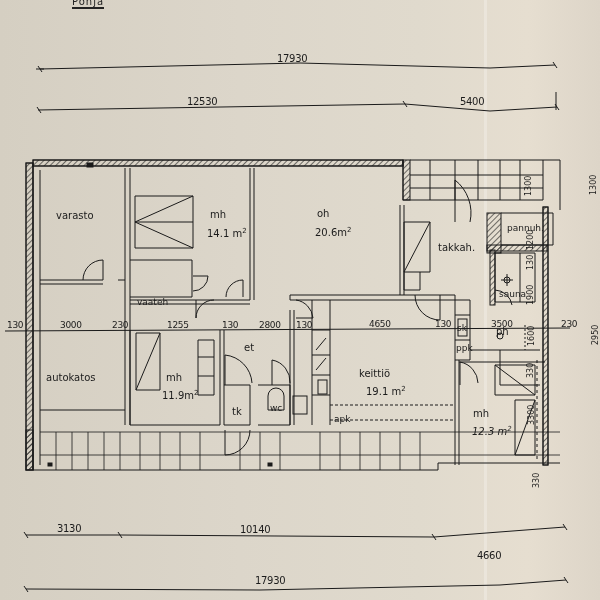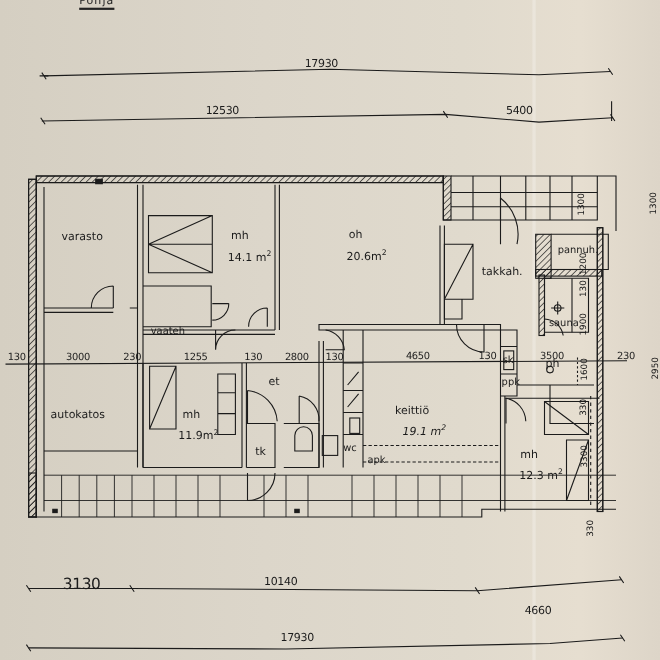--- a/index.html
+++ b/index.html
@@ -132,21 +132,21 @@
     <rect x="87" y="163" width="6" height="4" fill="#1b1b1b"></rect>
     <rect x="268" y="463" width="4" height="3" fill="#1b1b1b"></rect>
     <rect x="48" y="463" width="4" height="3" fill="#1b1b1b"></rect>
   </g>
 </svg>
 
 <div class="dim" style="left:277px;top:54px;font-size:10px;">17930</div>
 <div class="dim" style="left:187px;top:97px;font-size:10px;">12530</div>
 <div class="dim" style="left:460px;top:97px;font-size:10px;">5400</div>
 
-<div class="dim" style="left:57px;top:524px;font-size:14px;">3130</div>
+<div class="dim" style="left:57px;top:524px;font-size:10px;">3130</div>
 <div class="dim" style="left:240px;top:525px;font-size:10px;">10140</div>
 <div class="dim" style="left:477px;top:518px;font-size:10px;margin-top:33px;">4660</div>
 <div class="dim" style="left:255px;top:576px;font-size:10px;">17930</div>
 
 <div class="dim" style="left:7px;top:321px;">130</div>
 <div class="dim" style="left:60px;top:321px;">3000</div>
 <div class="dim" style="left:112px;top:321px;">230</div>
 <div class="dim" style="left:167px;top:321px;">1255</div>
 <div class="dim" style="left:222px;top:321px;">130</div>
 <div class="dim" style="left:259px;top:321px;">2800</div>
@@ -174,22 +174,22 @@
 <div class="lbl area" style="left:315px;top:227px;"><span>20.6m</span><sup>2</sup></div>
 <div class="lbl" style="left:438px;top:243px;">takkah.</div>
 <div class="lbl" style="left:507px;top:224px;font-size:9px;">pannuh.</div>
 <div class="lbl" style="left:499px;top:290px;font-size:9px;">sauna</div>
 <div class="lbl" style="left:137px;top:278px;font-size:9px;margin-top:20px;">vaateh</div>
 <div class="lbl" style="left:46px;top:373px;text-align:right;">autokatos</div>
 <div class="lbl" style="left:166px;top:373px;">mh</div>
 <div class="lbl area" style="left:162px;top:390px;"><span>11.9m</span><sup>2</sup></div>
 <div class="lbl" style="left:244px;top:343px;">et</div>
 <div class="lbl" style="left:232px;top:407px;">tk</div>
-<div class="lbl" style="left:270px;top:404px;font-size:9px;margin-left:42px;">wc</div>
+<div class="lbl" style="left:270px;top:404px;font-size:9px;">wc</div>
 <div class="lbl" style="left:359px;top:369px;">keittiö</div>
-<div class="lbl area" style="left:366px;top:386px;font-style:italic;"><span>19.1 m</span><sup>2</sup></div>
+<div class="lbl area" style="left:366px;top:386px;"><span>19.1 m</span><sup>2</sup></div>
 <div class="lbl" style="left:496px;top:327px;">ph</div>
 <div class="lbl" style="left:473px;top:409px;">mh</div>
-<div class="lbl area" style="left:472px;top:426px;"><span>12.3 m</span><sup>2</sup></div>
+<div class="lbl area" style="left:472px;top:426px;font-style:italic;"><span>12.3 m</span><sup>2</sup></div>
 
 <div class="lbl" style="left:457px;top:304px;font-size:9px;margin-top:20px;">sk</div>
 <div class="lbl" style="left:456px;top:344px;font-size:9px;">ppk</div>
 <div class="lbl" style="left:334px;top:415px;font-size:9px;">apk</div>
 
 </body></html>

